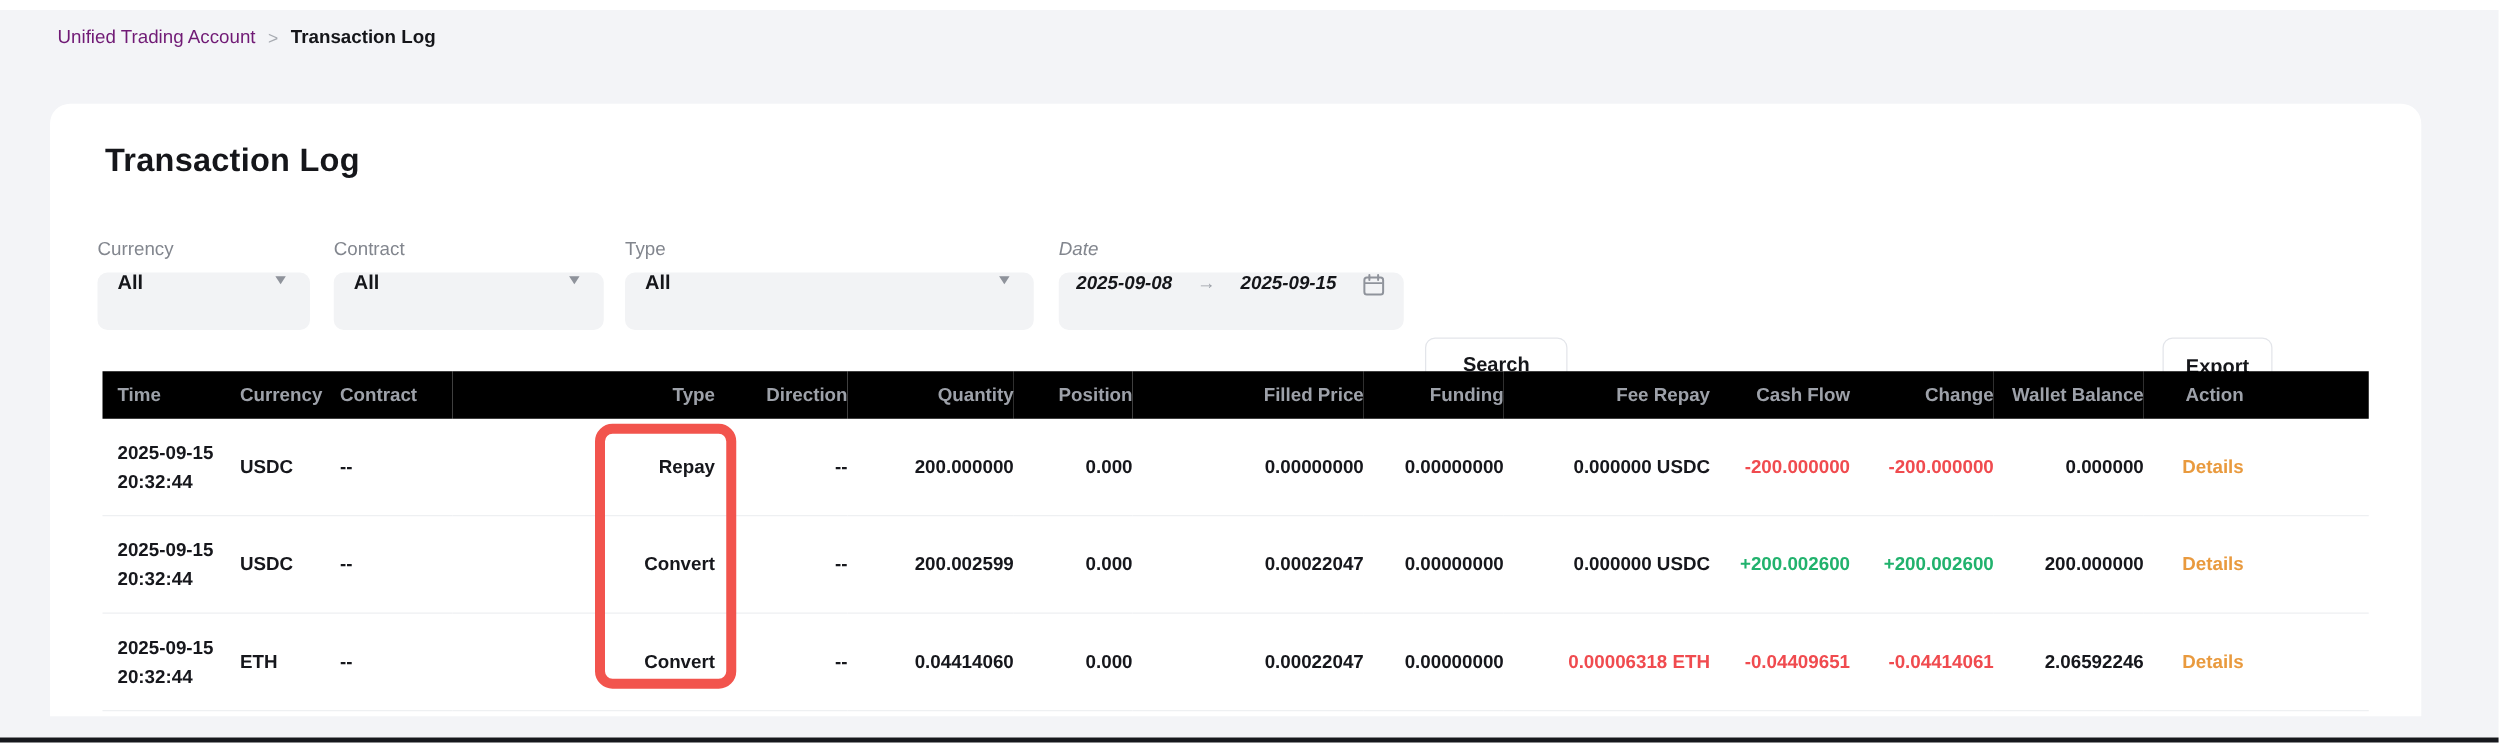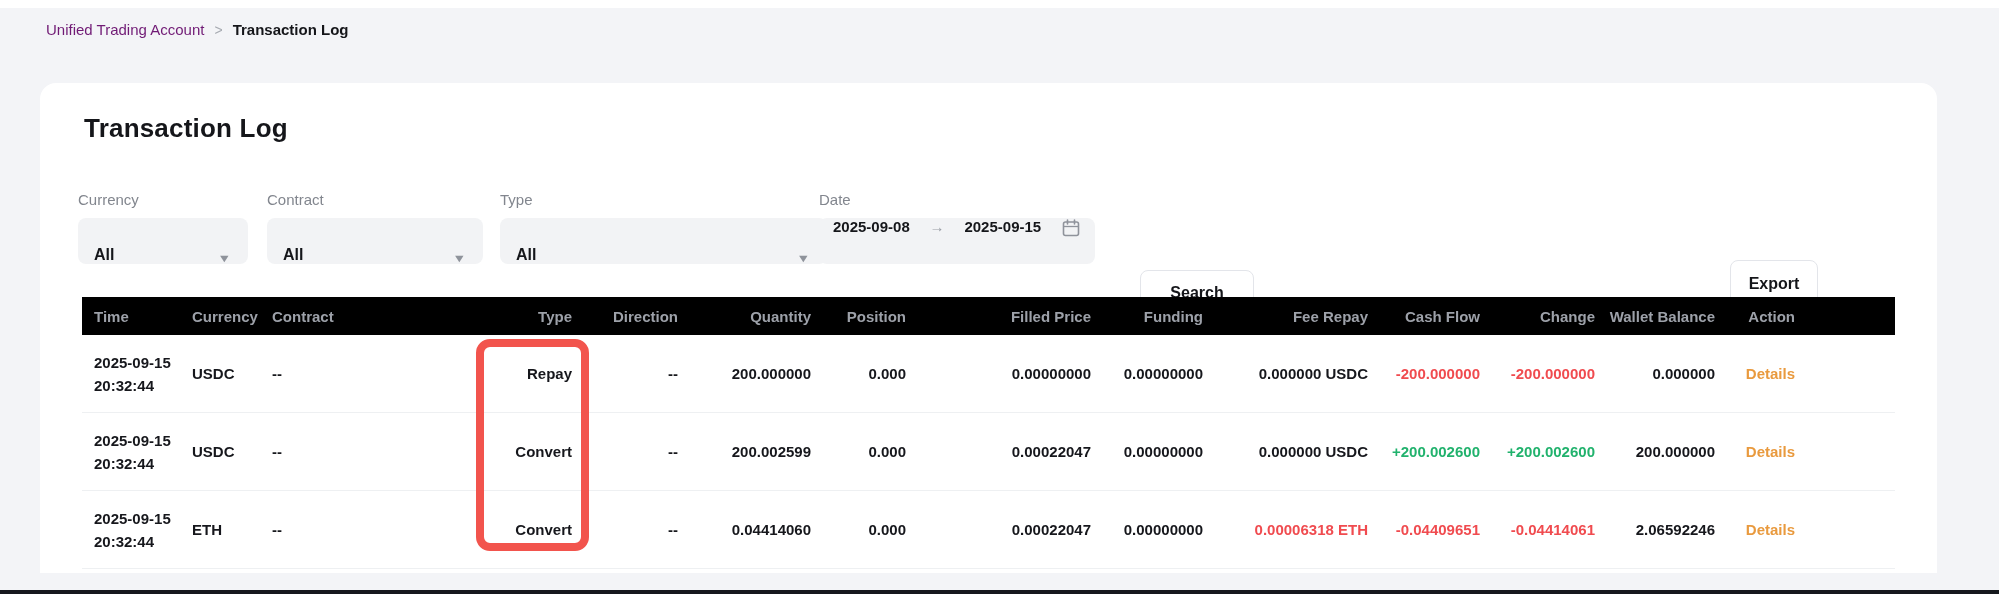--- a/index.html
+++ b/index.html
@@ -14,36 +14,36 @@
   .breadcrumb .crumb-sep{color:#a6aab1;font-size:14px;}
   .breadcrumb .crumb-current{color:#15161a;font-weight:700;}
 
   
   .card{position:absolute;left:40px;top:83px;width:1897px;height:490px;background:#fff;border-radius:16px 16px 0 0;}
   .card-title{position:absolute;left:44px;top:30px;font-size:26px;font-weight:700;color:#15161a;letter-spacing:.2px;}
 
   
   .fgroup{position:absolute;top:108px;}
   .fgroup .flabel{font-size:15px;color:#82868e;margin-bottom:10px;}
-  .selectbox{height:46px;background:#f2f3f5;border-radius:8px;display:flex;align-items:flex-end;justify-content:space-between;padding:0 18px 0 16px;cursor:pointer;box-sizing:border-box;}
+  .selectbox{height:46px;background:#f2f3f5;border-radius:8px;display:flex;align-items:flex-start;justify-content:space-between;padding:0 18px 0 16px;cursor:pointer;box-sizing:border-box;}
   .selectbox .sval{font-size:16px;font-weight:700;color:#15161a;}
   .selectbox .caret{font-size:11px;color:#8f939b;transform:scaleX(1.3);}
   .g-currency{left:38px;width:170px;}
   .g-contract{left:227px;width:216px;}
   .g-type{left:460px;width:327px;}
   .g-currency .selectbox{width:170px;}
   .g-contract .selectbox{width:216px;}
   .g-type .selectbox{width:327px;}
-  .g-date{left:779px;width:276px;}
+  .g-date{left:807px;width:276px;font-style:italic;}
   .datebox{width:276px;height:46px;background:#f2f3f5;border-radius:8px;display:flex;align-items:flex-start;justify-content:space-between;padding:0 14px;box-sizing:border-box;cursor:pointer;}
   .datebox .dval{font-size:15px;font-weight:700;color:#15161a;}
   .datebox .darrow{font-size:15px;color:#9a9ea6;}
   .btn{position:absolute;background:#fff;border:1px solid #e3e5ea;border-radius:8px;font-size:16px;font-weight:700;color:#15161a;display:flex;align-items:center;justify-content:center;cursor:pointer;box-sizing:border-box;margin-top:48px;}
   .btn-search{left:1100px;top:139px;width:114px;height:46px;}
-  .btn-export{left:1690px;top:129px;width:88px;height:48px;}
+  .btn-export{left:1690px;top:139px;width:88px;height:48px;}
 
   
   .tablewrap{position:absolute;left:42px;top:214px;width:1813px;}
   table{border-collapse:collapse;table-layout:fixed;width:1813px;}
   th{height:38px;background:#000000;font-size:15px;font-weight:700;color:#9da1a9;padding:0;}
   td{height:77px;font-size:15px;font-weight:700;color:#16171c;padding:0;vertical-align:middle;}
   .al{text-align:left;}
   .ar{text-align:right;}
   .pl{padding-left:12px;}
   .pr{padding-right:100px;}

